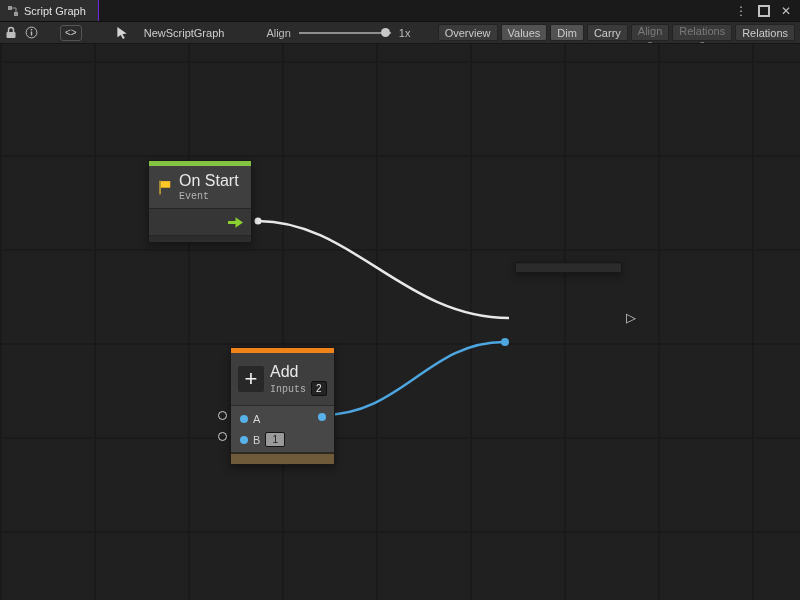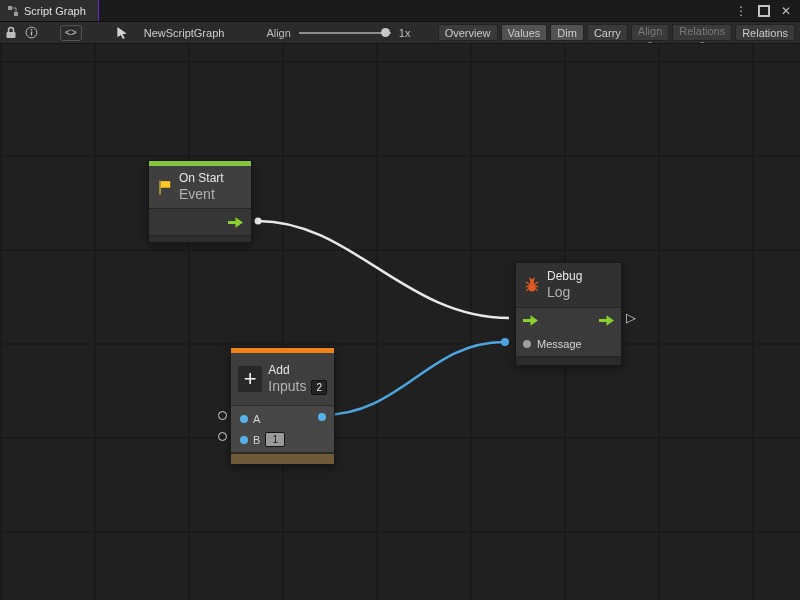--- a/index.html
+++ b/index.html
@@ -43,22 +43,22 @@
       linear-gradient(to bottom,#1a1a1a 2px,transparent 2px);
     background-size:94px 94px;background-position:0px 17px;}
   .wires{position:absolute;top:0;left:0;pointer-events:none;}
 
   
   .node{position:absolute;border:1px solid #181818;box-sizing:border-box;
         box-shadow:0 3px 8px rgba(0,0,0,.4);}
   .accent{height:5px;}
   .nhead{display:flex;align-items:center;gap:6px;padding:5px 7px;}
   .ncol{display:flex;flex-direction:column;justify-content:center;}
-  .ntitle{font-size:12px;color:#e8e8e8;line-height:1.2;}
-  .nsub{font-size:14px;color:#b2b2b2;line-height:1.2;}
+  .ntitle{font-size:16px;color:#e8e8e8;line-height:1.2;}
+  .nsub{font-size:10px;color:#b2b2b2;line-height:1.2;font-family:Liberation Mono, monospace;}
   .arrow{display:inline-block;flex-shrink:0;}
   .dot{width:8px;height:8px;border-radius:50%;flex-shrink:0;}
   .dot.blue{background:#58b1e8;}
   .dot.gray{background:#9c9c9c;}
   .ring{position:absolute;width:7px;height:7px;border:1.5px solid #cfcfcf;border-radius:50%;background:transparent;}
 
   
   .node-onstart{left:148px;top:116px;width:104px;}
   .node-onstart .nhead{background:#3f3f3f;height:32px;}
   .node-onstart .nbody{background:#363636;height:26px;display:flex;align-items:center;
@@ -195,54 +195,20 @@
       </div>
       <div class="nbody">
         <svg class="arrow" width="15" height="11" viewBox="0 0 14 10">
           <path d="M0 3.5 H7 V0 L14 5 L7 10 V6.5 H0 Z" fill="#8ad12f"></path>
         </svg>
       </div>
       <div class="nfoot"></div>
     </div>
 
     <div class="node node-debug">
-      <div class="nhead">
-        <svg width="18" height="16" viewBox="0 0 18 16">
-          <g stroke="#e25822" stroke-width="1.3" fill="none">
-            <line x1="3" y1="5" x2="6" y2="7"></line>
-              <line x1="3" y1="9.5" x2="5.5" y2="9.5"></line>
-              <line x1="3.5" y1="13.5" x2="6" y2="11.5"></line>
-            <line x1="15" y1="5" x2="12" y2="7"></line>
-              <line x1="15" y1="9.5" x2="12.5" y2="9.5"></line>
-              <line x1="14.5" y1="13.5" x2="12" y2="11.5"></line>
-            <line x1="6.5" y1="1" x2="8" y2="3"></line>
-              <line x1="11.5" y1="1" x2="10" y2="3"></line>
-          </g>
-          <circle cx="9" cy="4" r="2.2" fill="#e25822"></circle>
-          <ellipse cx="9" cy="10" rx="3.8" ry="4.6" fill="#e25822"></ellipse>
-        </svg>
-        <div class="ncol">
-          <span class="ntitle">Debug</span>
-          <span class="nsub">Log</span>
-        </div>
-      </div>
-      <div class="nbody">
-        <div class="prow flow">
-          <svg class="arrow" width="15" height="11" viewBox="0 0 14 10">
-            <path d="M0 3.5 H7 V0 L14 5 L7 10 V6.5 H0 Z" fill="#8ad12f"></path>
-          </svg>
-          <svg class="arrow" width="15" height="11" viewBox="0 0 14 10">
-            <path d="M0 3.5 H7 V0 L14 5 L7 10 V6.5 H0 Z" fill="#8ad12f"></path>
-          </svg>
-        </div>
-        <div class="prow">
-          <span class="dot gray"></span>
-          <span class="plabel">Message</span>
-        </div>
-      </div>
       <div class="nfoot"></div>
     </div>
 
     <span class="tri" style="left:626px;top:267px;">▷</span>
 
     <div class="node node-add">
       <div class="accent" style="background:#ef8319"></div>
       <div class="nhead">
         <span class="plustile">+</span>
         <div class="ncol">

